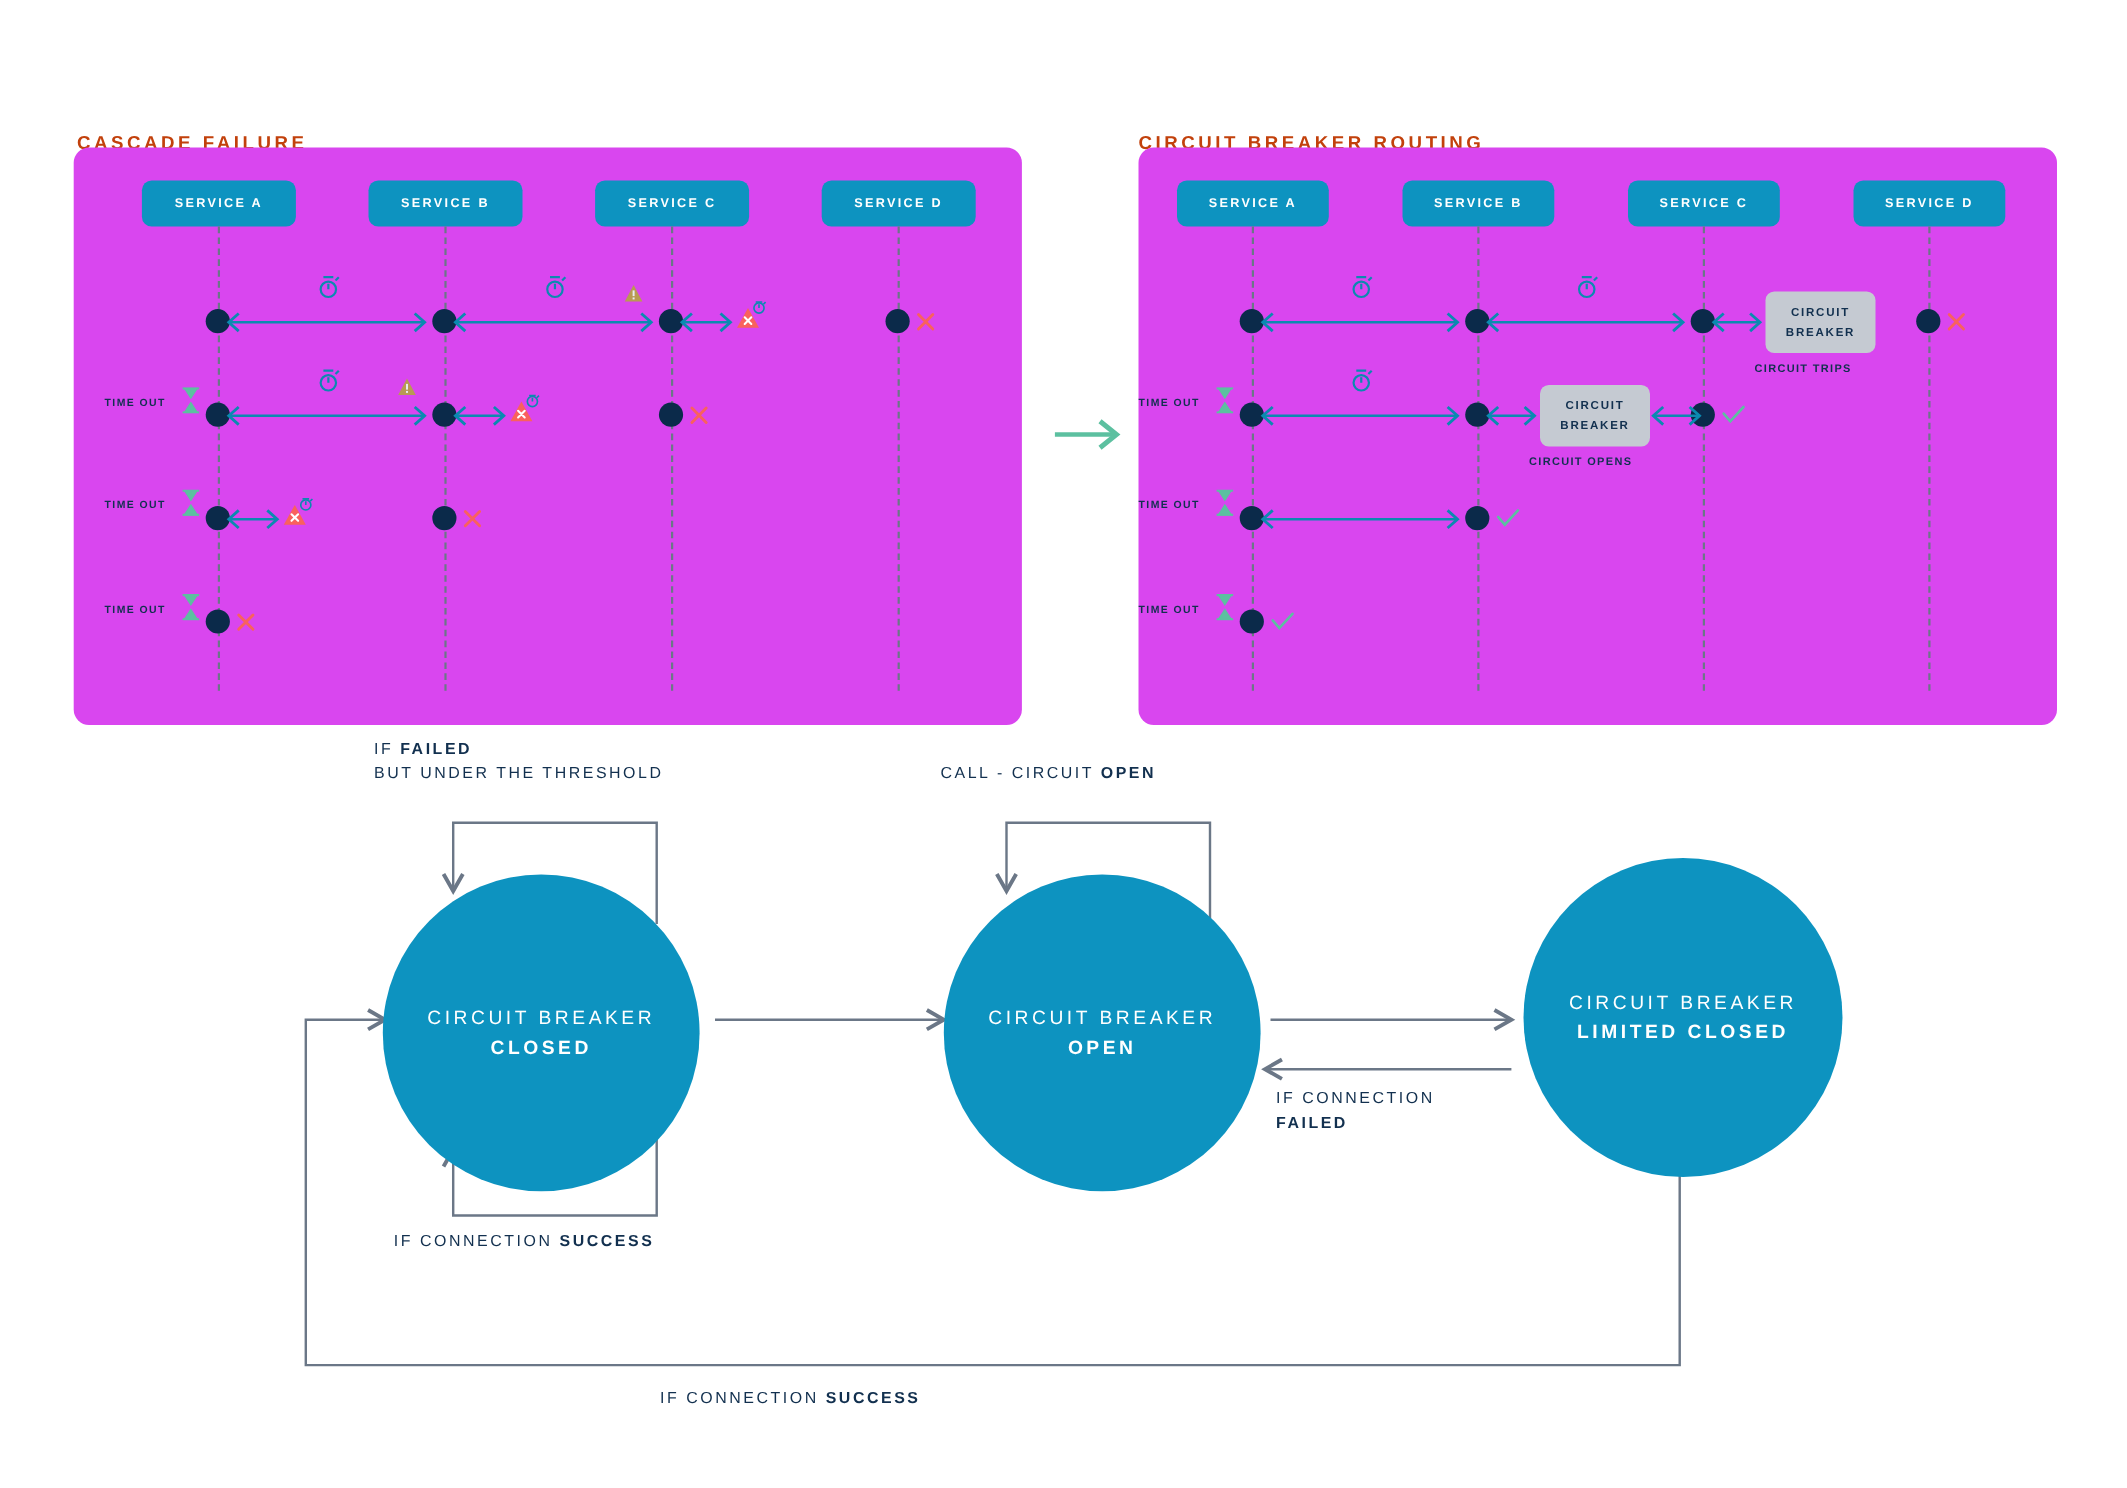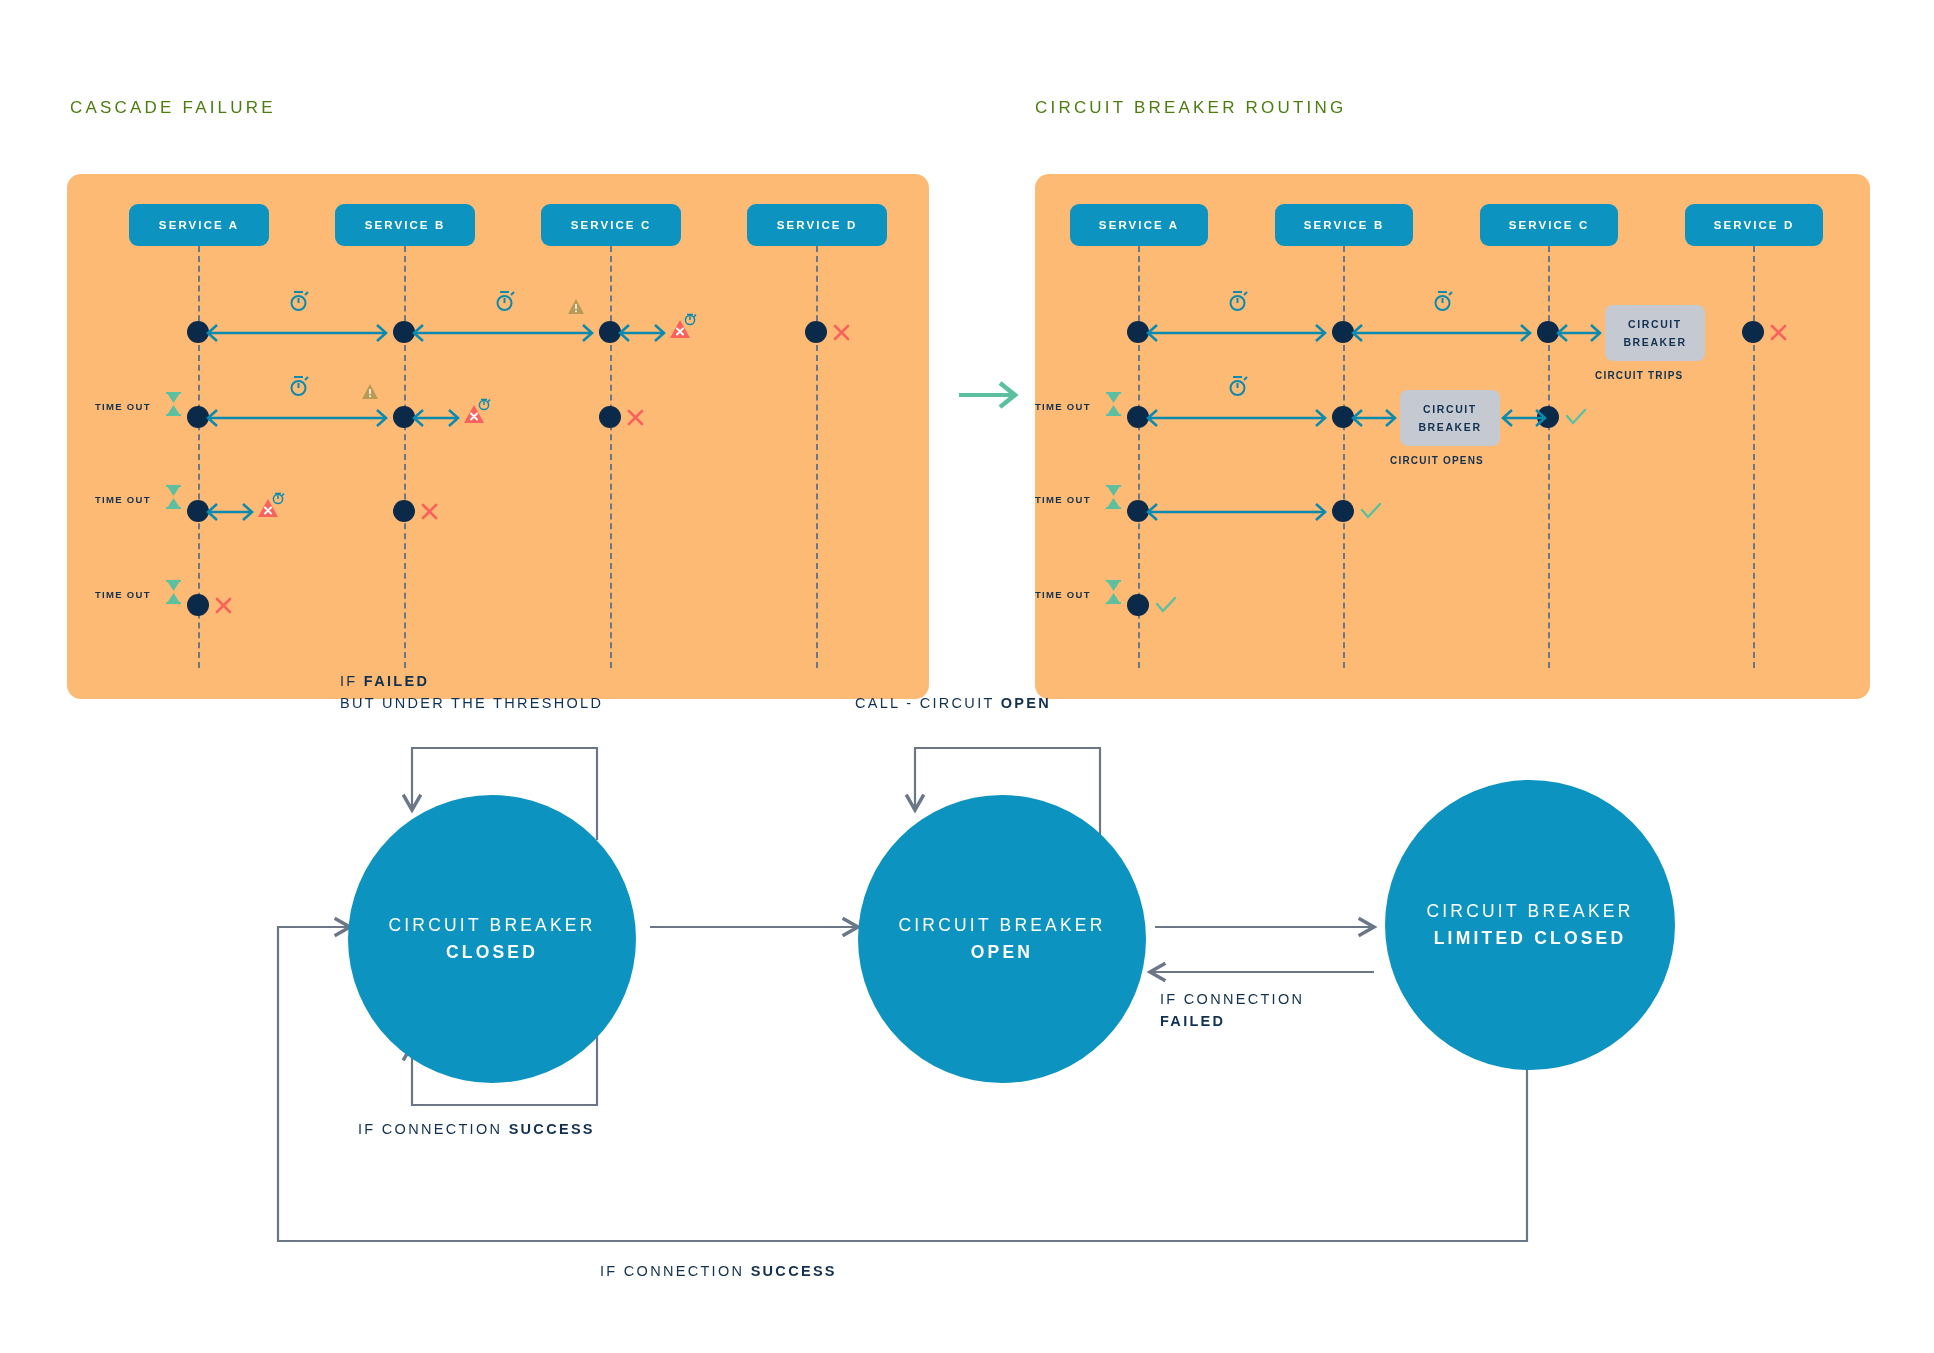--- a/index.html
+++ b/index.html
@@ -10,33 +10,33 @@
     background: #ffffff;
     font-family: "Liberation Sans", sans-serif;
     position: relative;
     overflow: hidden;
   }
 
   
   .section-title {
     position: absolute;
     font-size: 17px;
-    font-weight: normal;
+    font-weight: bold;
     letter-spacing: 3.2px;
-    color: #4d7c0f;
+    color: #c2410c;
+    margin-top: 22px;
   }
   #title-cascade { left: 70px; top: 98px; }
   #title-routing { left: 1035px; top: 98px; }
 
   
   .panel {
     position: absolute;
-    background: #fdba74;
+    background: #d946ef;
     border-radius: 14px;
-    margin-top: 40px;
   }
   #panel-cascade { left: 67px; top: 134px; width: 862px; height: 525px; }
   #panel-routing { left: 1035px; top: 134px; width: 835px; height: 525px; }
 
   
   #transition-arrow {
     position: absolute;
     left: 955px; top: 375px;
     width: 70px; height: 40px;
   }

